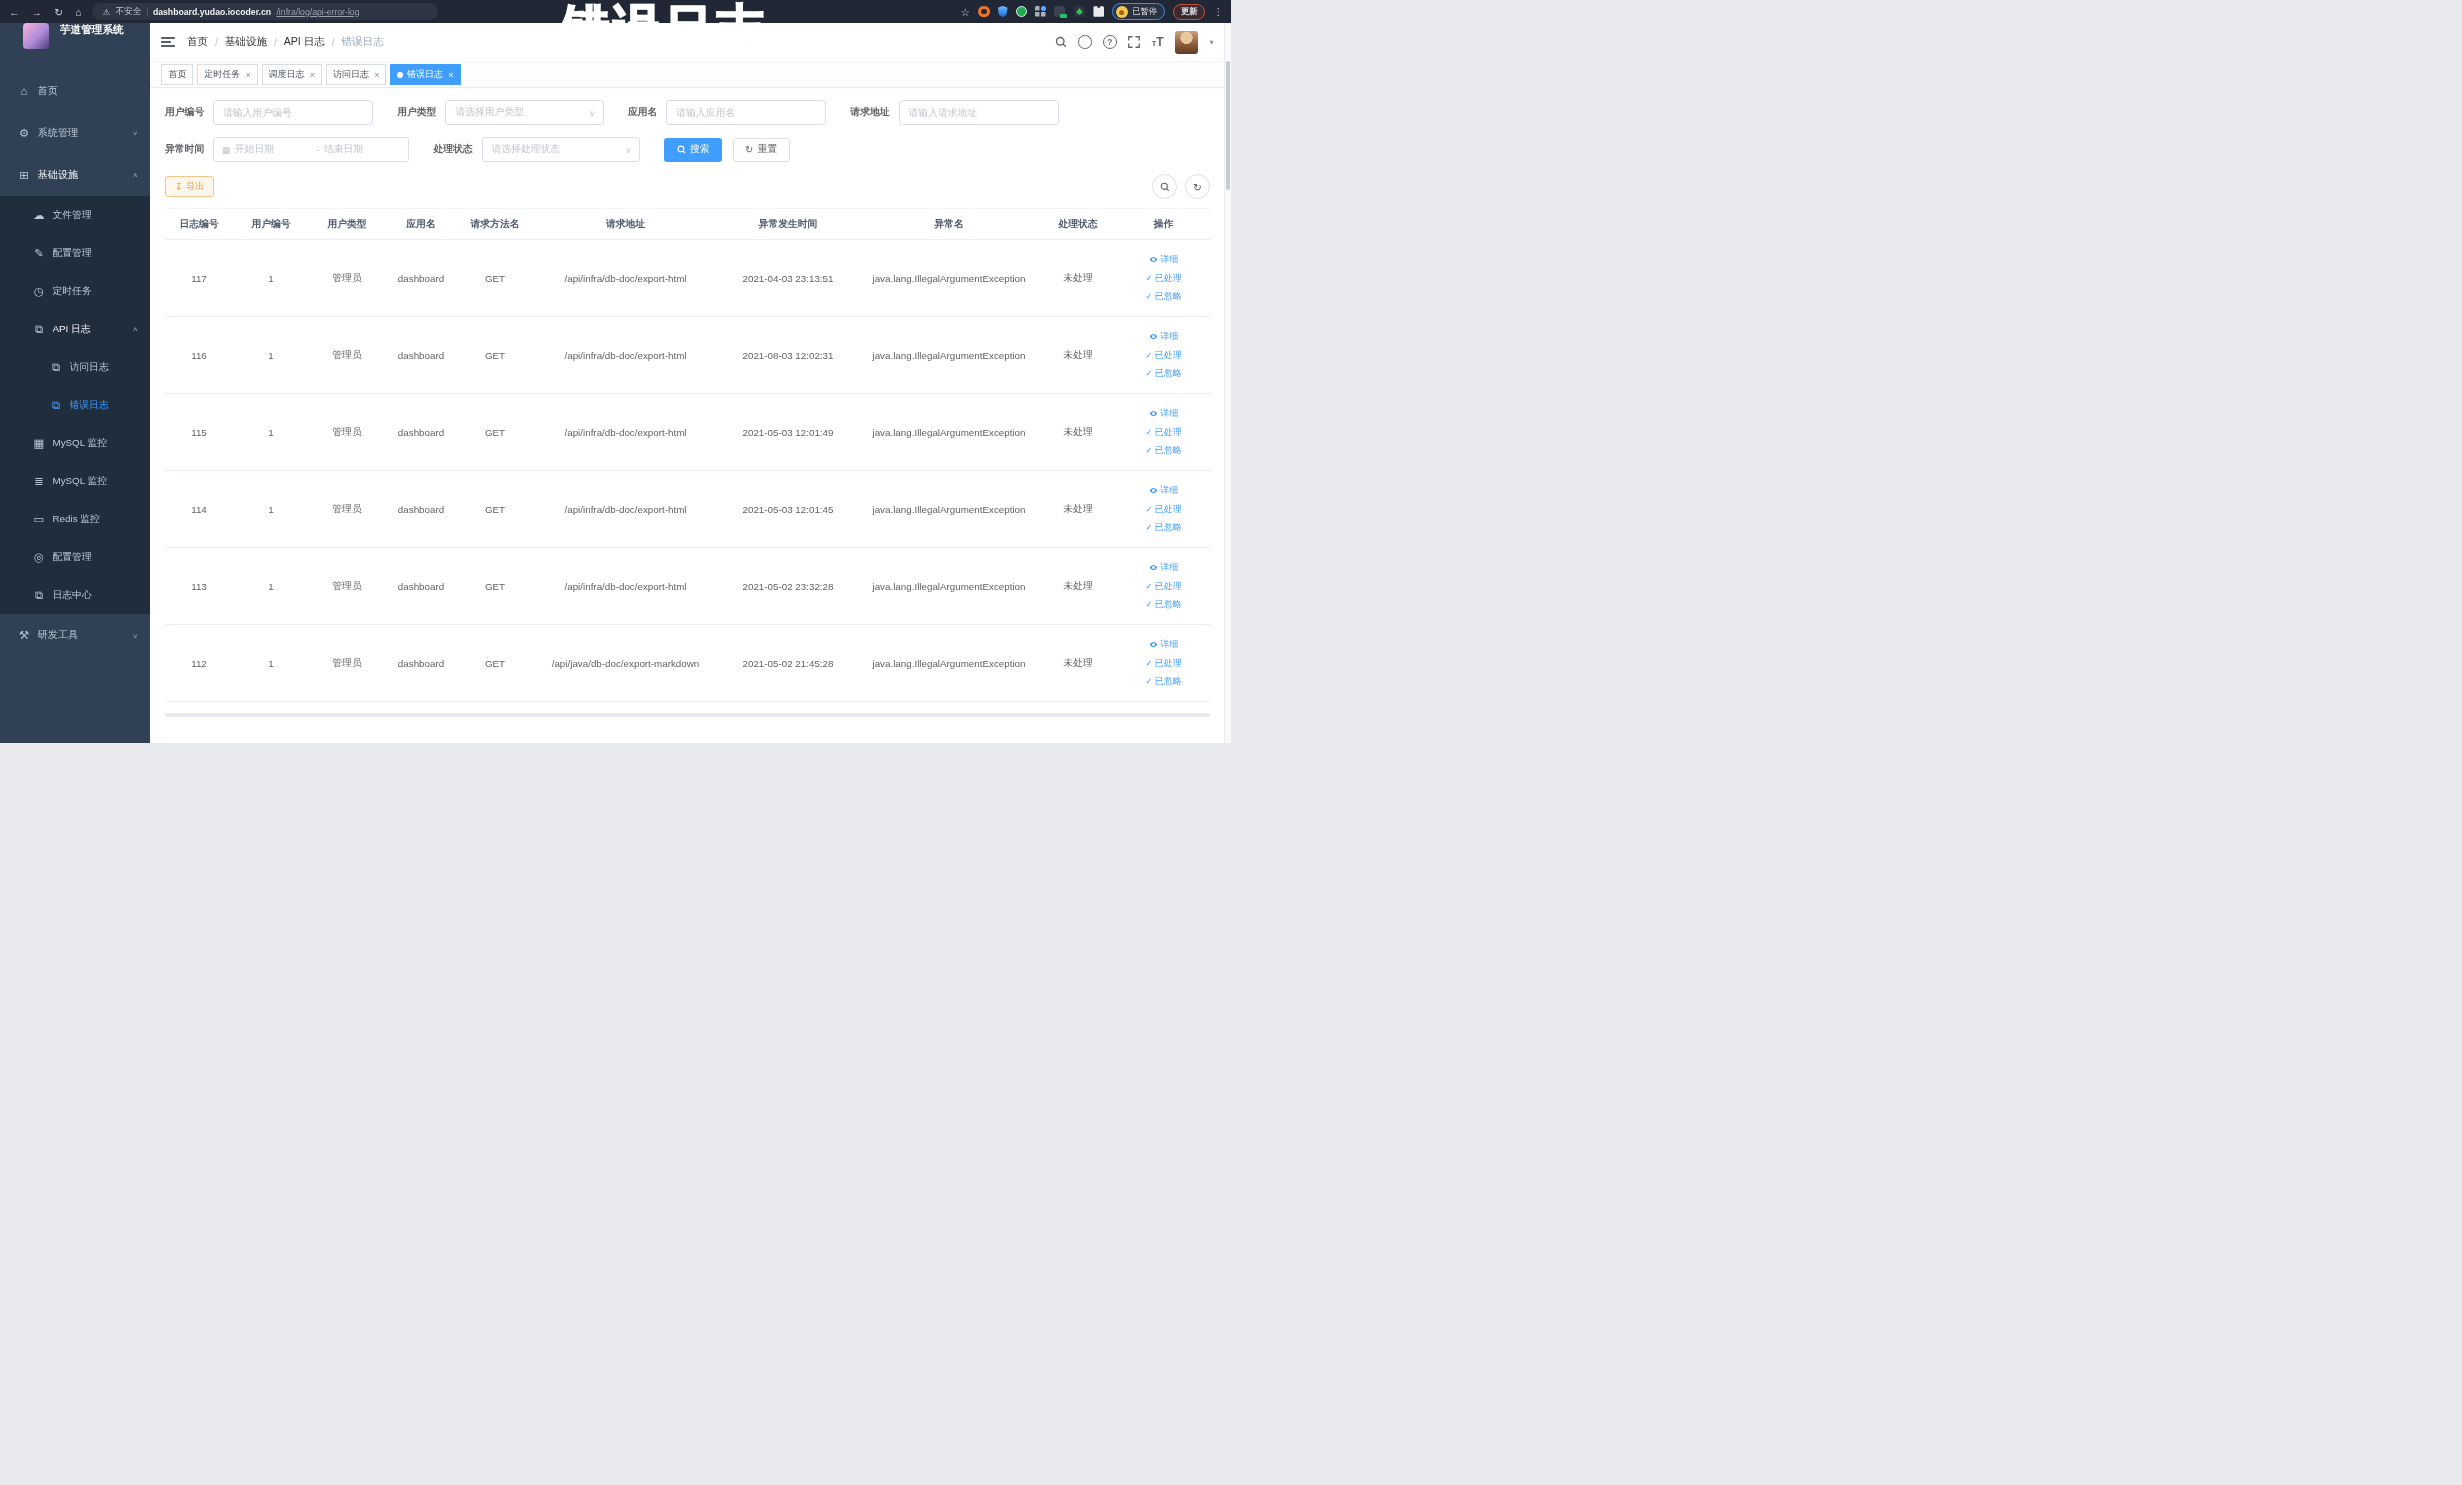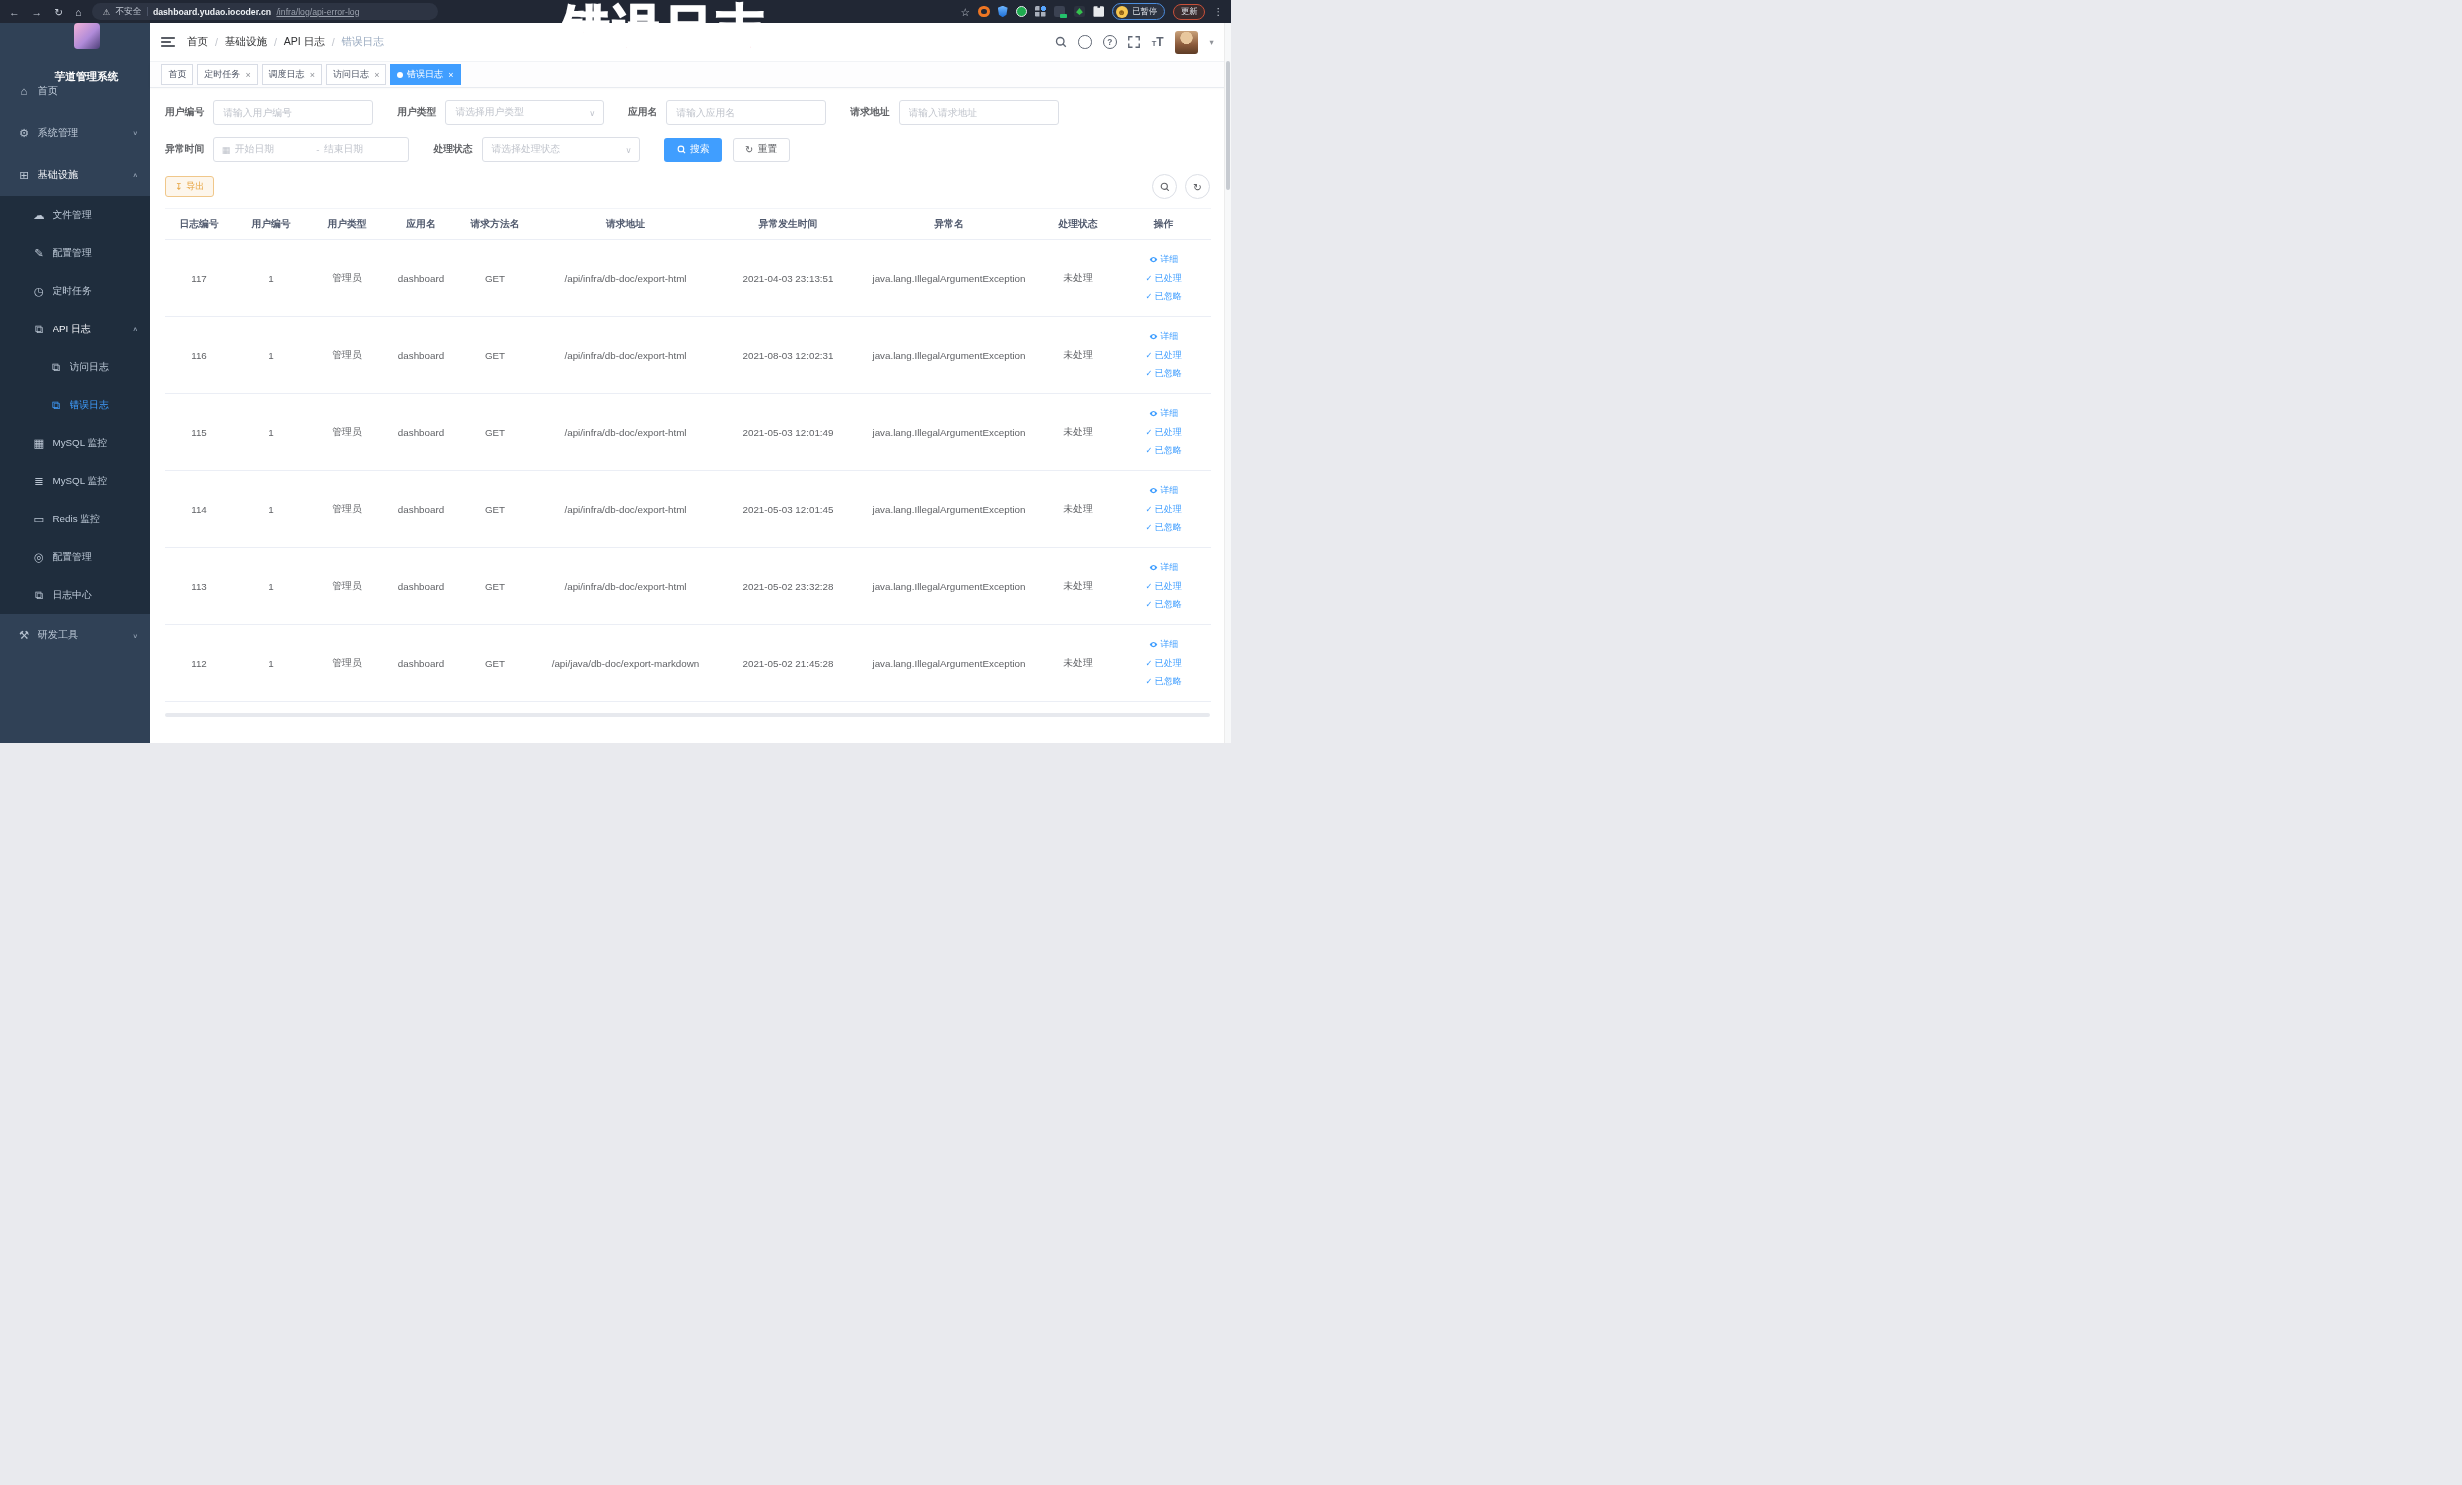--- a/index.html
+++ b/index.html
@@ -32,26 +32,26 @@
   .ext-on{width:11.4px;height:10.6px;background:#3b4252;border-radius:2.3px;position:relative;}
   .ext-on::after{content:'';position:absolute;right:-1.5px;bottom:-1.5px;width:6.8px;height:4.5px;background:#23c16b;border-radius:0.8px;}
   .ext-leaf{width:11.4px;height:11.4px;border-radius:2.3px;background:#2c3340;position:relative;}
   .ext-leaf::after{content:'';position:absolute;inset:2.3px;background:#35c24d;clip-path:polygon(50% 0,100% 60%,50% 100%,0 60%);}
   .ext-puzzle{width:10.6px;height:10.6px;border-radius:1.5px;background:#e8eaed;
       clip-path:polygon(0 0,38% 0,38% 14%,62% 14%,62% 0,100% 0,100% 100%,0 100%);}
   .pill{display:flex;align-items:center;gap:4.5px;border-radius:9px;padding:1.5px 6.8px;font-size:8.3px;color:#dfe3ea;cursor:pointer;}
   .pill-profile{border:1.5px solid #4b8dde;padding-left:2.3px;background:#2a3140;}
   .emoji{width:12px;height:12px;border-radius:50%;background:#f7c64f;color:#8a5b14;font-size:8.3px;
          display:flex;align-items:center;justify-content:center;}
-  .pill-update{border:1.5px solid #c8503a;background:#392b2d;}
+  .pill-update{border:1.5px solid #c8503a;background:#392b2d;font-weight:bold;}
   .kebab{color:#cfd4dd;font-size:9.8px;cursor:pointer;}
 
   
   .sidebar{position:absolute;top:23px;left:0;width:150px;bottom:0;background:#304156;overflow:hidden;}
-  .logo-row{height:47px;display:flex;align-items:center;padding-left:23px;gap:21px;cursor:pointer;flex-direction:column;}
+  .logo-row{height:47px;display:flex;align-items:flex-start;padding-left:23px;gap:11px;cursor:pointer;}
   .logo-img{width:26px;height:26px;border-radius:3.8px;flex:none;
             background:linear-gradient(135deg,#f3b3d8 0%,#b08bd9 55%,#4d3f78 100%);}
   .logo-title{color:#fff;font-size:10.6px;font-weight:700;white-space:nowrap;}
   .menu-item{height:42px;display:flex;align-items:center;padding:0 12px 0 15px;color:#bfcbd9;
              font-size:10.2px;cursor:pointer;white-space:nowrap;}
   .menu-item .mi-icon{width:18px;font-size:11.4px;color:#b9c4d2;margin-right:4.5px;text-align:center;flex:none;}
   .mi-label{flex:1;overflow:hidden;text-overflow:ellipsis;}
   .mi-arrow{font-size:7.6px;color:#97a5b7;transform:scaleY(.8);}
   .menu-item.open .mi-label{color:#f4f6fa;}
   .submenu.dark{background:#1f2d3d;}

